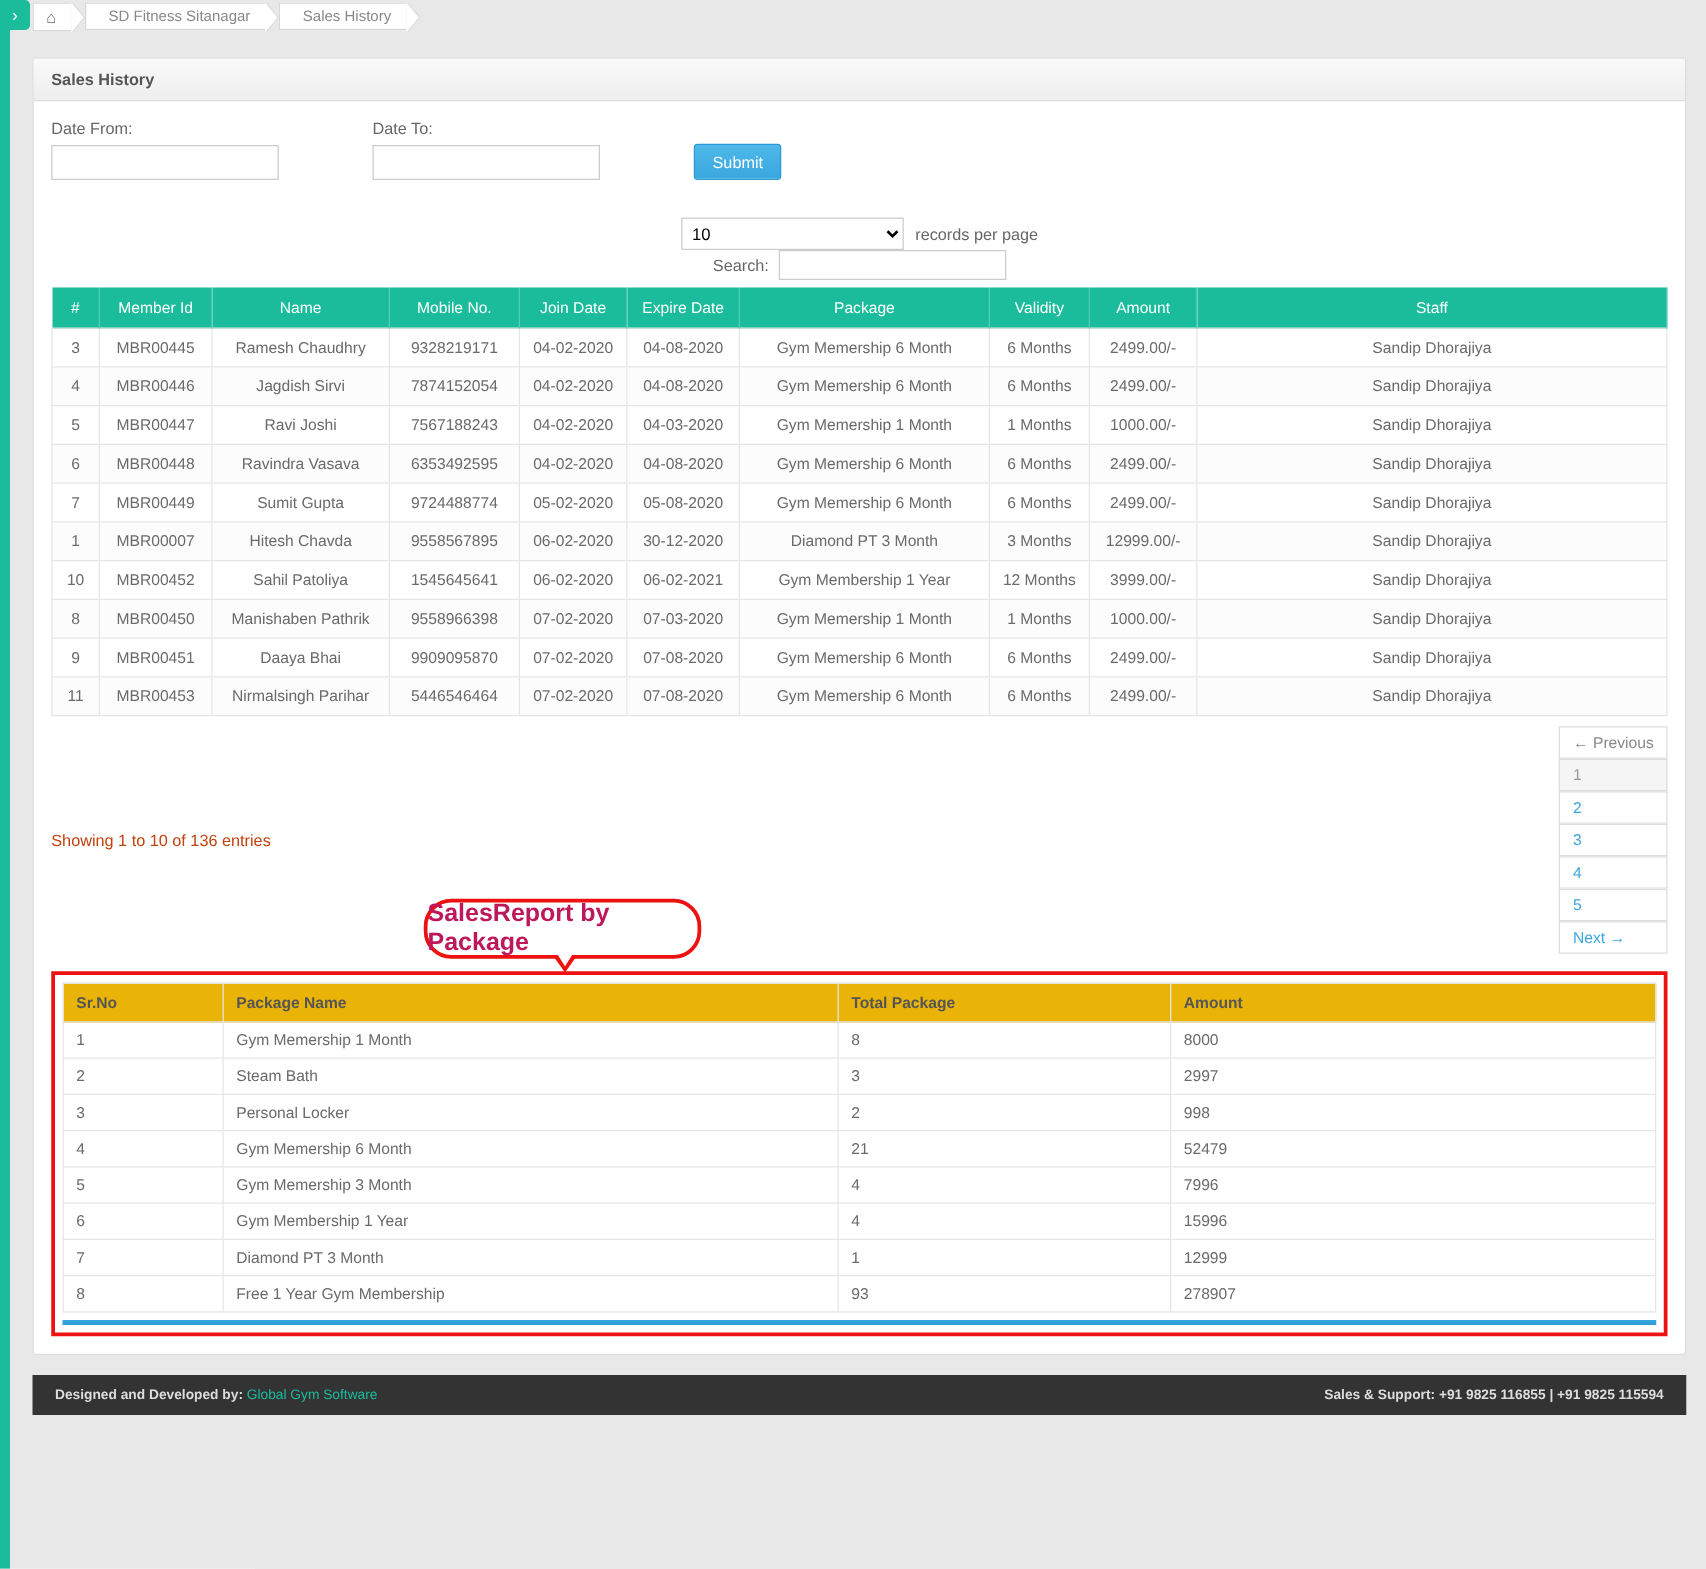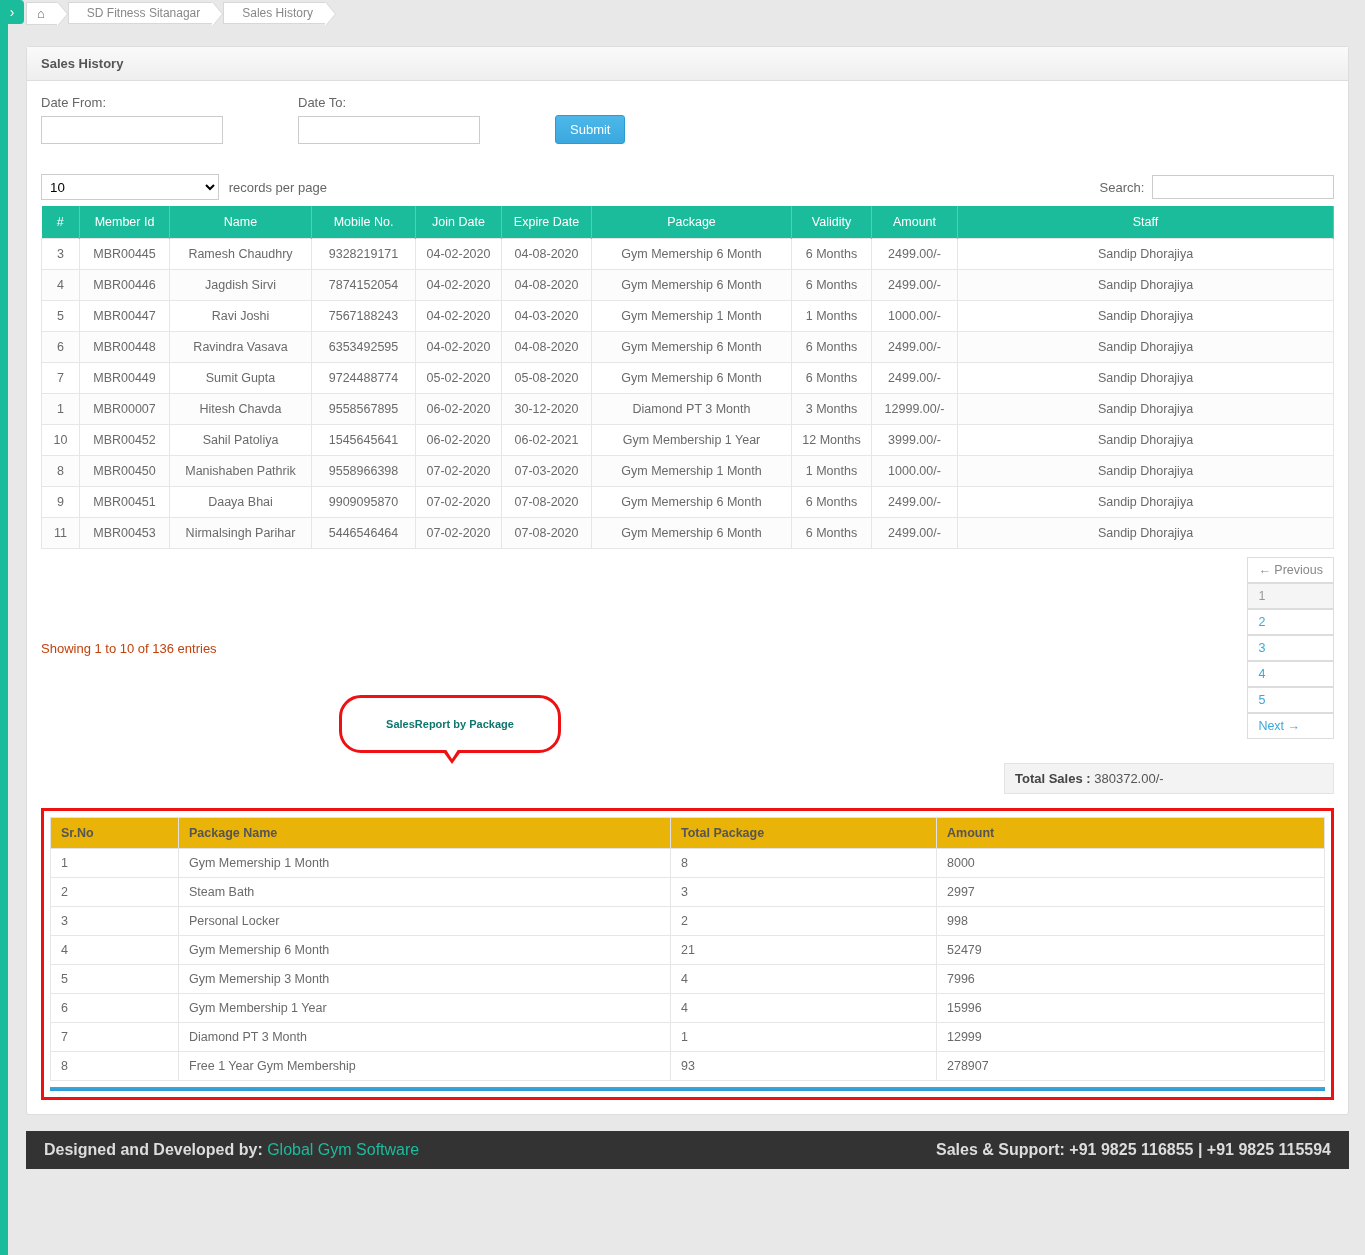--- a/index.html
+++ b/index.html
@@ -85,21 +85,21 @@
       display:inline-block;
       padding: 6px 14px;
       font-size: 13px;
       color:#fff;
       background: linear-gradient(#4db8e8,#3aa7df);
       border: 1px solid #2b9bd6;
       border-radius: 3px;
       cursor:pointer;
     }
     
-    .tbl-ctrls { display:flex; justify-content:space-between; align-items:center; margin-bottom:6px;}
+    .tbl-ctrls { display:flex; justify-content:flex-end; align-items:center; margin-bottom:6px;flex-direction:column;}
     .per-page select {
       width: 178px; height: 26px;
       border:1px solid #ccc; padding:2px 4px;
       background:#fff;
     }
     .per-page span { margin-left:6px; color:#666;}
     .search label { color:#666; margin-right:4px;}
     .search input {
       width: 182px; height:24px; border:1px solid #ccc; padding:2px 6px;
     }
@@ -125,25 +125,25 @@
       border:1px solid #ddd; padding:5px 10px;
       color:#888; text-decoration:none; font-size:12.5px;
       background:#fff; margin-left:-1px;
     }
     .pager a.num.active { background:#f5f5f5; color:#999;}
     .pager a.num, .pager a.next { color:#3aa7df;}
     
     .callout {
       position:absolute;
       left: 298px;
-      width: 222px; height: 58px;
+      width: 222px; height: 48px;
       border: 3px solid #e11;
       border-radius: 22px;
       display:flex; align-items:center; justify-content:center;
-      color:#0f766e; font-weight:bold; font-size:11px;
+      color:#be185d; font-weight:bold; font-size:20px;
       background:#fff;
       margin-top:-44px;
       z-index:5;
     }
     .callout:after{
       content:""; position:absolute; bottom:-14px; left:100px;
       border-top:14px solid #e11;
       border-left:10px solid transparent;
       border-right:10px solid transparent;
     }
@@ -183,21 +183,21 @@
       height:4px;
       background: linear-gradient(#3aa7df,#2b9bd6);
       margin-top: 6px;
     }
     
     .site-footer {
       background:#333; color:#ddd;
       padding: 10px 18px;
       margin: 16px 8px 0 0;
       display:flex; justify-content:space-between;
-      font-size:16px;
+      font-size:11px;
     }
     .site-footer a { color:#1abc9c; text-decoration:none;}
     .col-srno{width:128px;} .col-pkgname{width:492px;} .col-total{width:266px;} .col-amt{}
   </style>
 </head>
 <body>
 
 <div class="side-rail"></div>
 <div class="side-toggle">
   <span>›</span>
@@ -390,23 +390,20 @@
             <a href="#" class="num">4</a>
             <a href="#" class="num">5</a>
             <a href="#" class="next">Next →</a>
           </div>
       </div>
 
       <div style="position:relative; height:0;">
         <div class="callout">SalesReport by Package</div>
       </div>
 
-      <div class="total-bar">
-        <b>Total Sales : </b><span>380372.00/-</span>
-      </div>
 
       <div class="red-box">
         <table class="pkg-table">
           <thead>
             <tr>
               <th class="col-srno">Sr.No</th>
               <th class="col-pkgname">Package Name</th>
               <th class="col-total">Total Package</th>
               <th class="col-amt">Amount</th>
             </tr>

